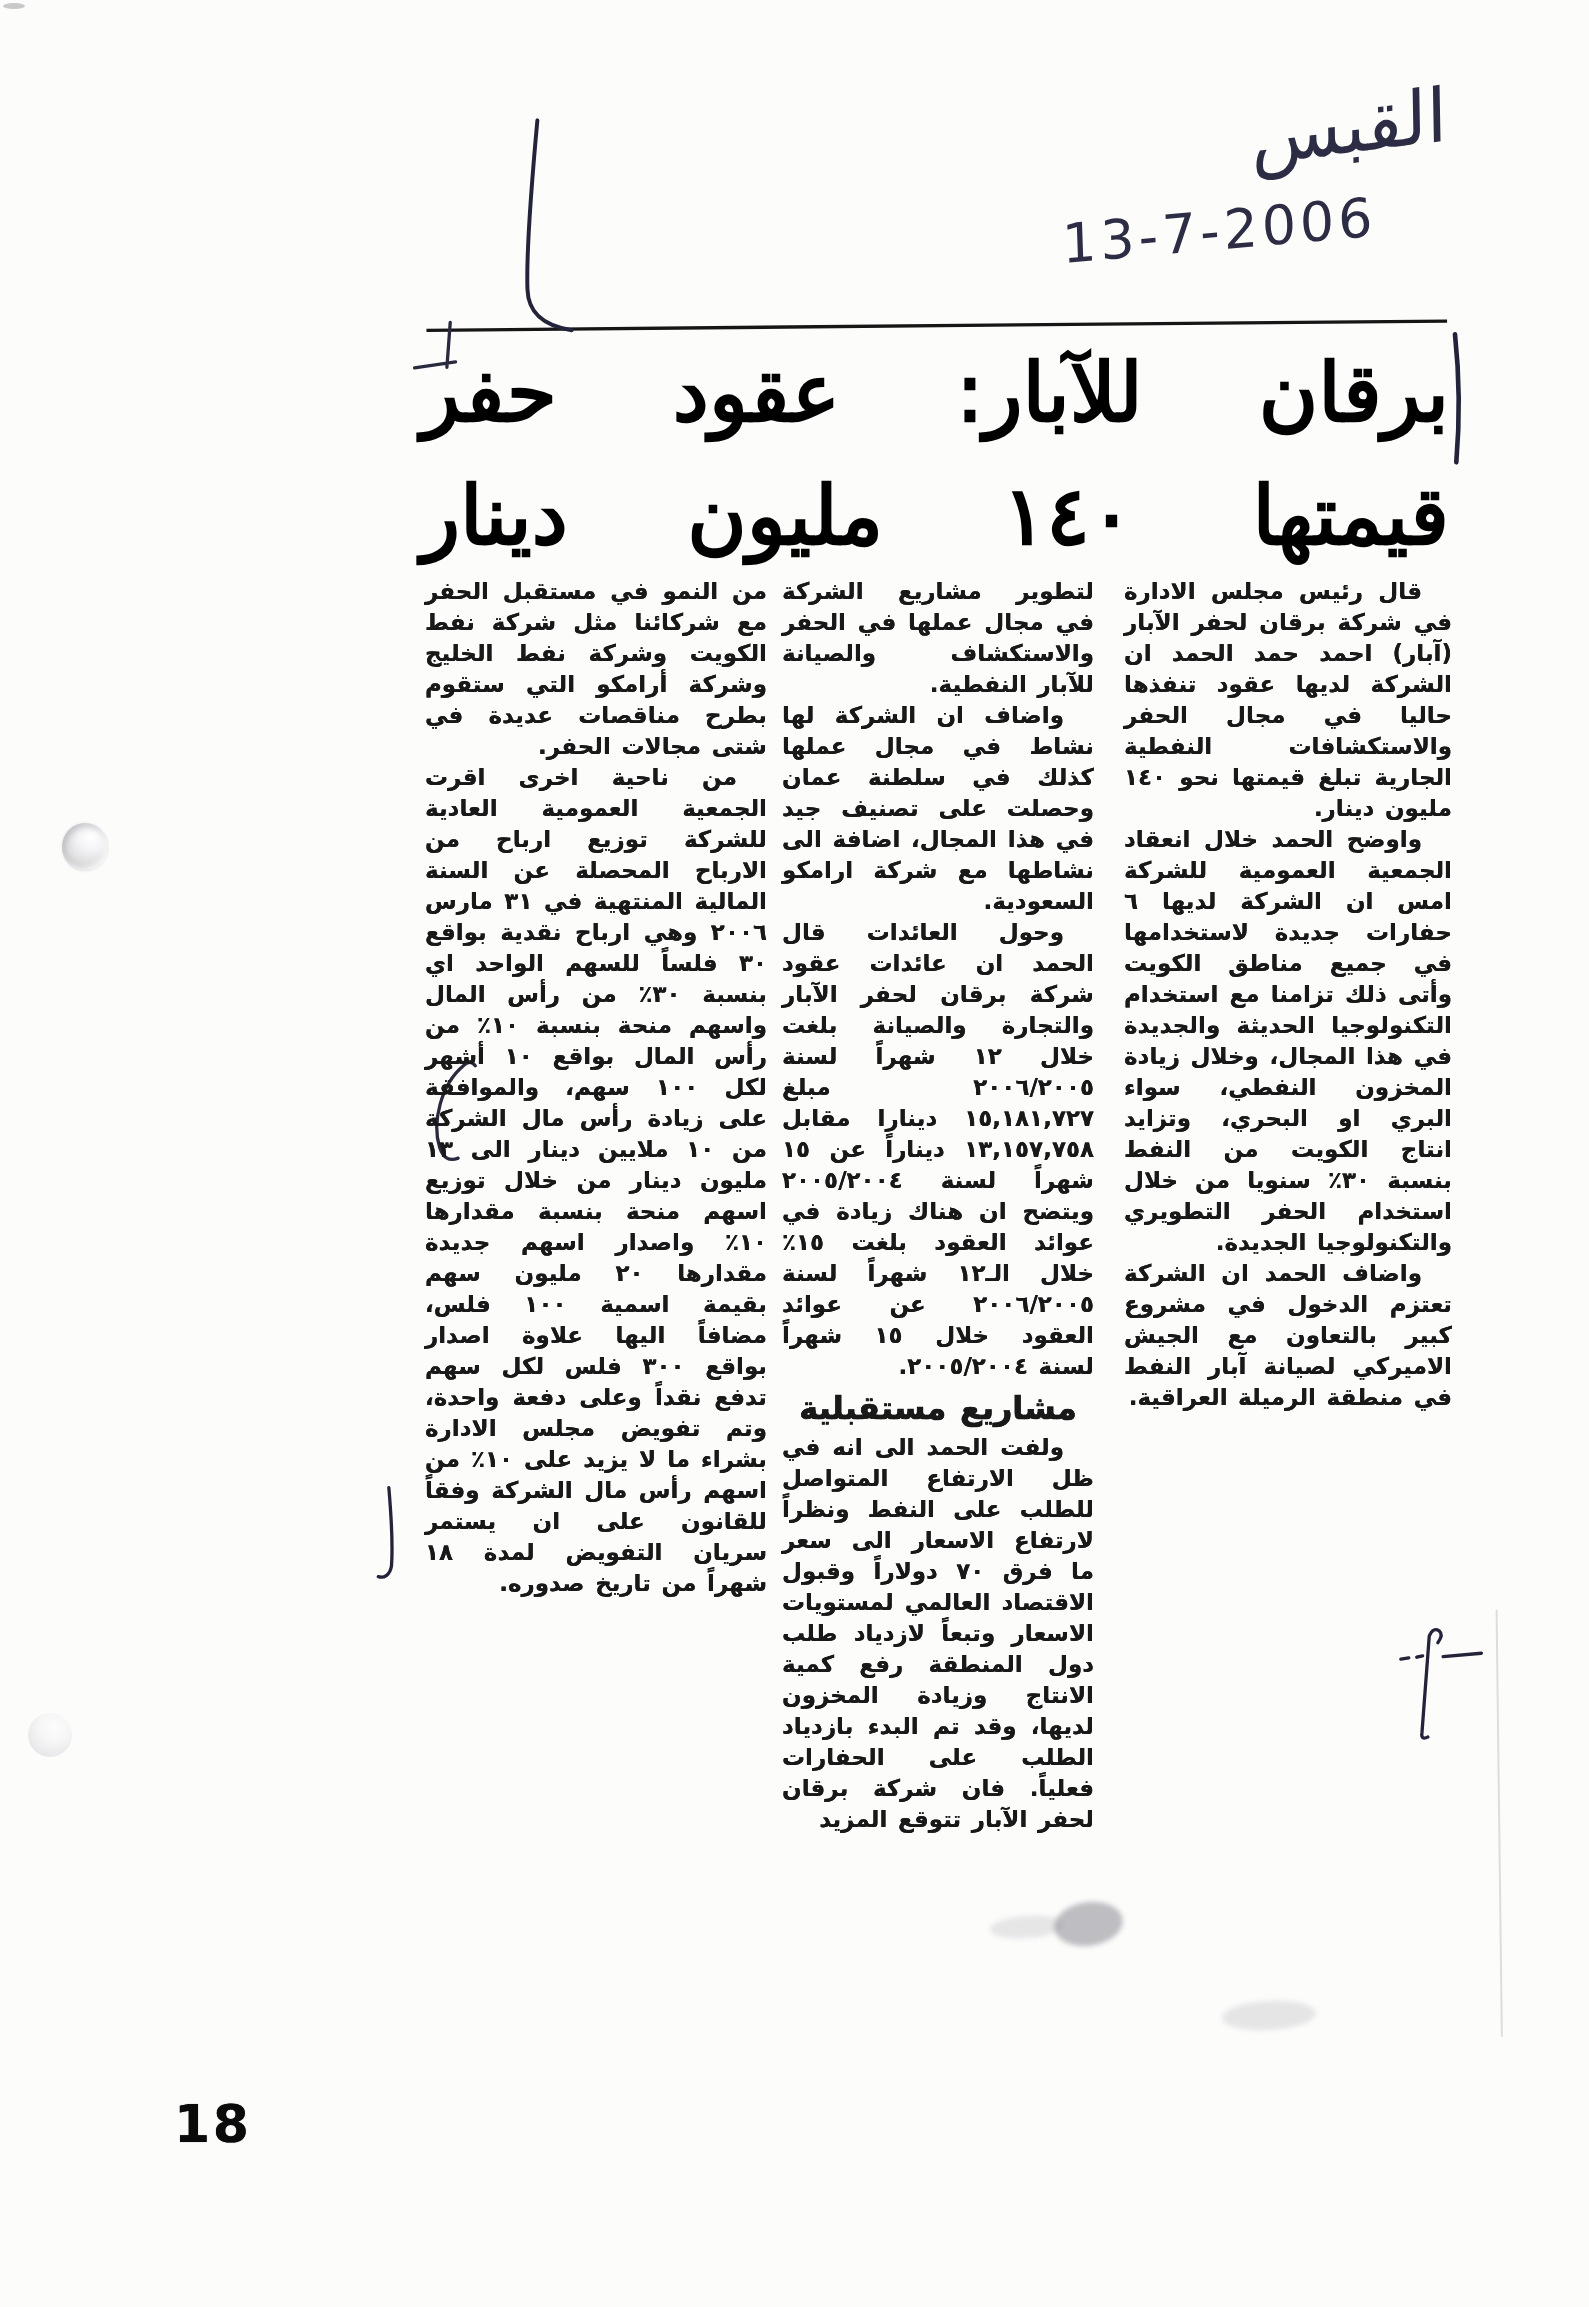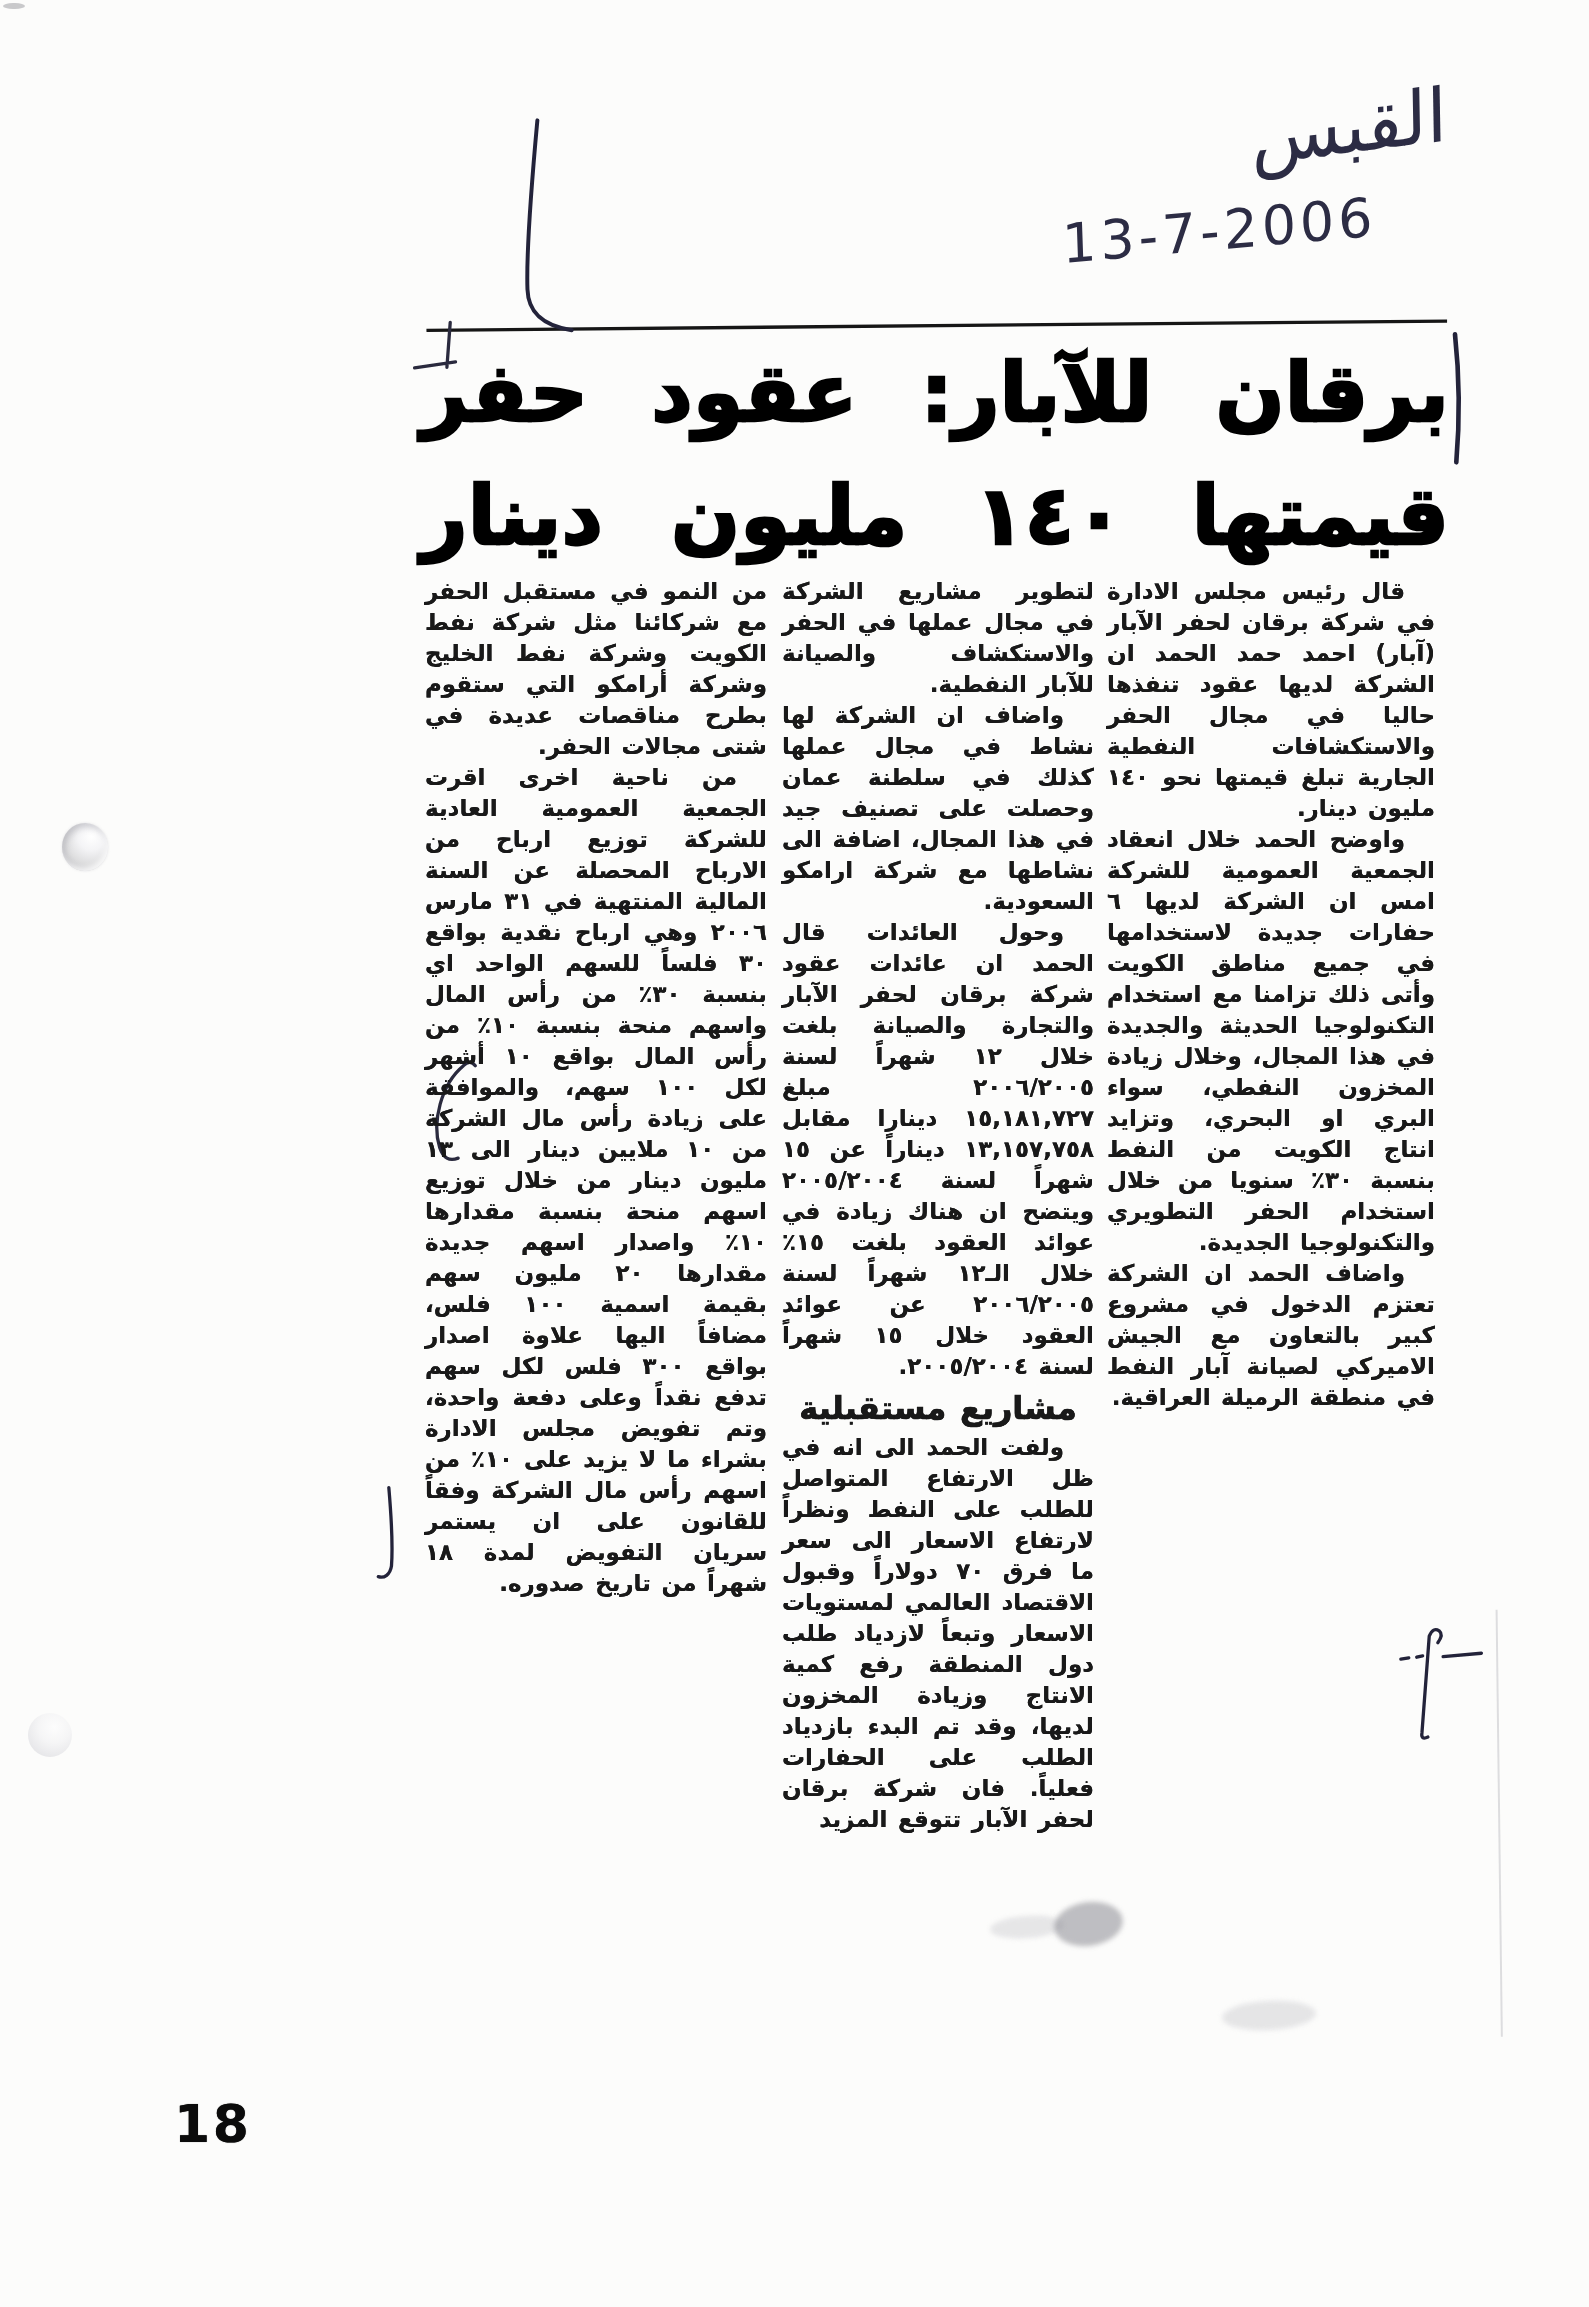--- a/index.html
+++ b/index.html
@@ -33,21 +33,21 @@
     transform-origin:top left;
   }
   
   .headline{
     position:absolute;
     top:332px;right:140px;
     width:1028px;
     margin:0;
     font-size:81px;
     line-height:123px;
-    font-weight:bold;
+    font-weight:normal;
     color:#000;
     -webkit-text-stroke:2.6px #000;
     text-shadow:0 0 0.7px #000;
   }
   .headline .hl-line{
     display:block;
     text-align:justify;
     text-align-last:justify;
   }
   
@@ -58,21 +58,21 @@
     font-size:23px;
     line-height:31px;
     font-weight:bold;
     text-align:justify;
     text-align-last:right;
     word-spacing:2.6px;
     text-shadow:0 0 0.3px #191919;
   }
   .col p{margin:0;}
   .col p.indent{text-indent:30px;}
-  .col-right{right:154px;width:328px;}
+  .col-right{right:137px;width:328px;}
   .col-middle{right:495px;width:312px;}
   .col-left{right:822px;width:342px;}
   .subhead{
     font-size:32px;
     text-align:center;
     text-align-last:center;
     margin:10.6px 0 8px;
     font-weight:bold;
     -webkit-text-stroke:0.7px #191919;
   }

